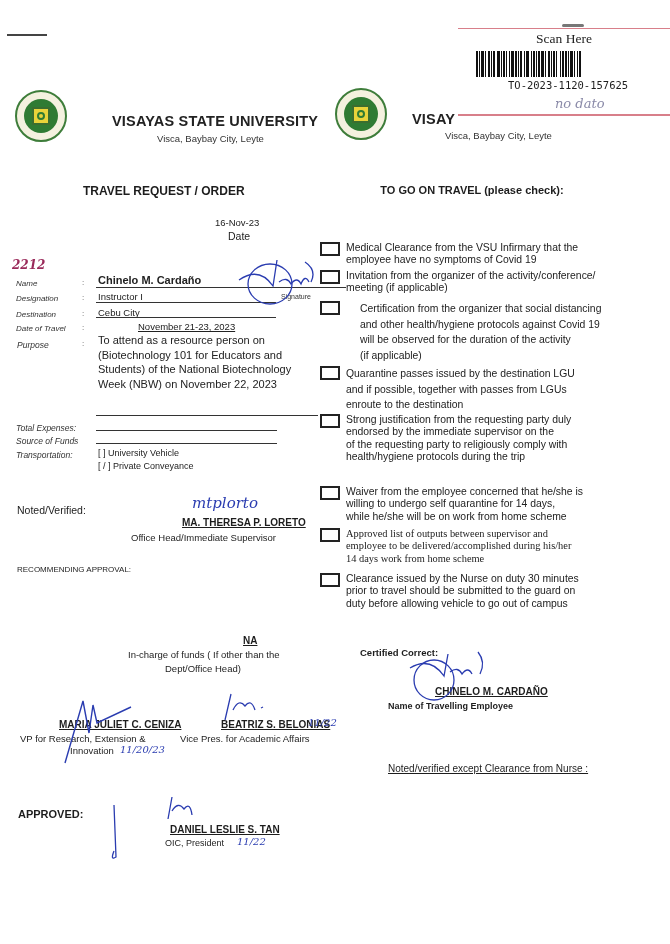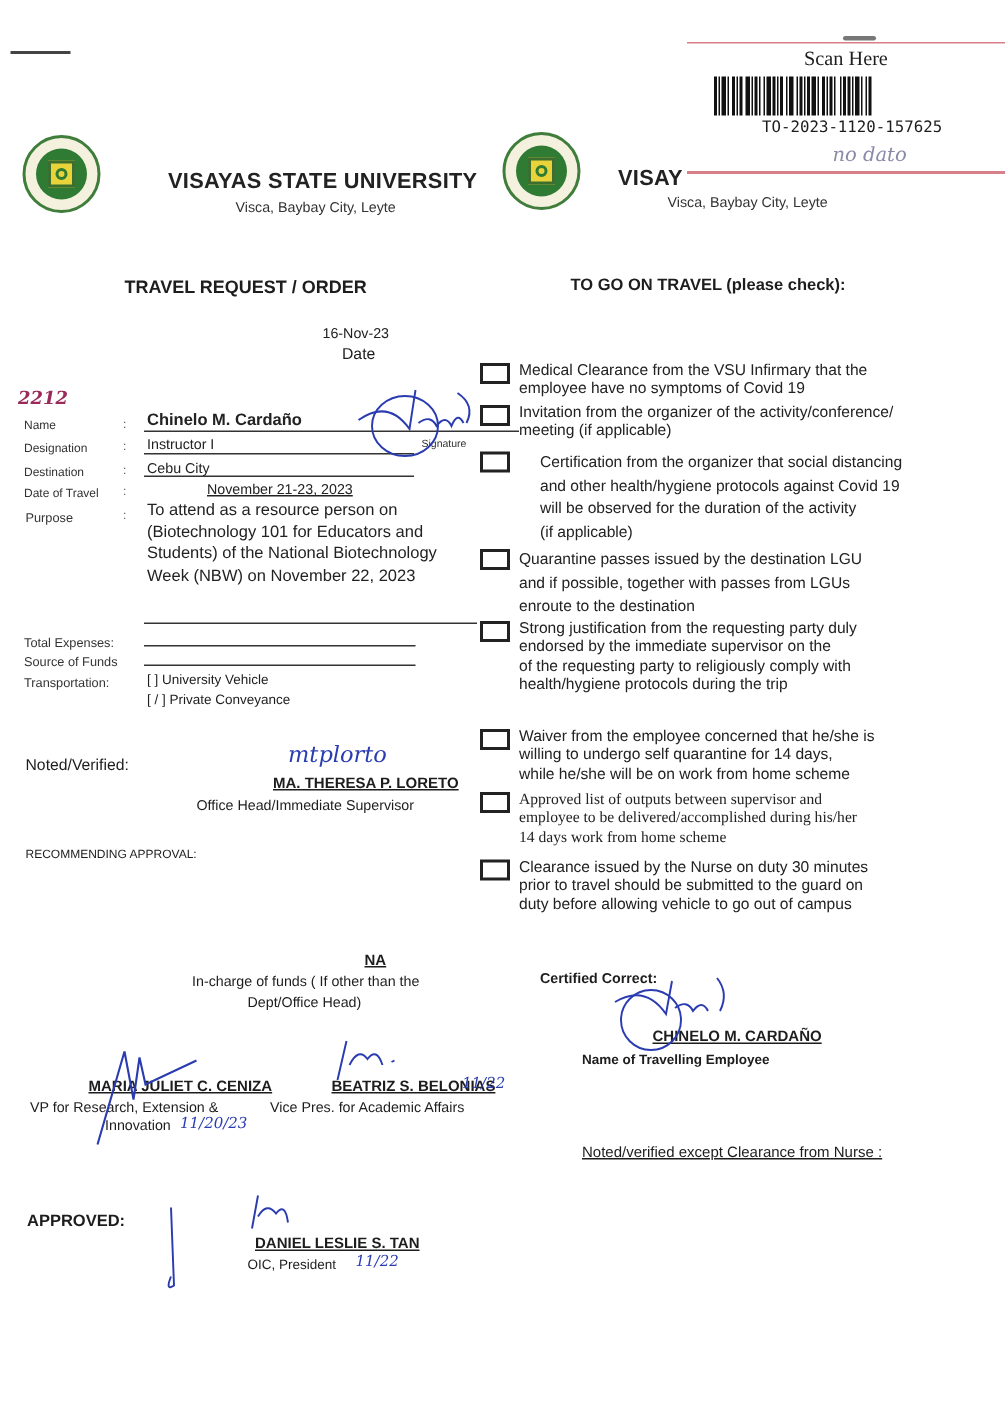--- a/index.html
+++ b/index.html
@@ -26,21 +26,21 @@
              border-top: 1.5px solid #d87f8a; }
   .scanhere { font-family: "Liberation Serif", serif; font-size: 13.5px; text-align: center; width: 100%; top: 2px; }
   .barcode { left: 18px; top: 22px; width: 192px; height: 26px; display: flex; align-items: stretch; }
   .barcode i { display: block; background: #111; height: 100%; }
   .barcode b { display: block; width: 1px; height: 100%; }
   .tocode { font-family: "DejaVu Sans Mono", monospace; font-size: 10.5px; top: 50px; left: 50px; }
   .redline { left: 458px; top: 114px; width: 212px; height: 1.5px; background: #d87f8a; }
 
   
   .h-title { font-size: 12px; font-weight: bold; }
-  .lbl { font-size: 8px; color: #333; }
+  .lbl { font-size: 8px; color: #333; font-style: italic; }
   .colon { font-size: 8px; color: #555; }
   .val { font-size: 10px; color: #222; }
   .line { height: 1px; background: #333; }
   .purpose { font-size: 11px; line-height: 14.5px; color: #222; width: 220px; }
   .small { font-size: 9.5px; color: #222; }
 
   
   .chk-title { font-size: 11px; font-weight: bold; text-align: center; line-height: 14px; }
   .cb { width: 20px; height: 14px; border: 2px solid #222; box-sizing: border-box; background: #fff; cursor: pointer; }
   .cl-text { font-size: 10.4px; line-height: 12.4px; color: #222; width: 320px; }

